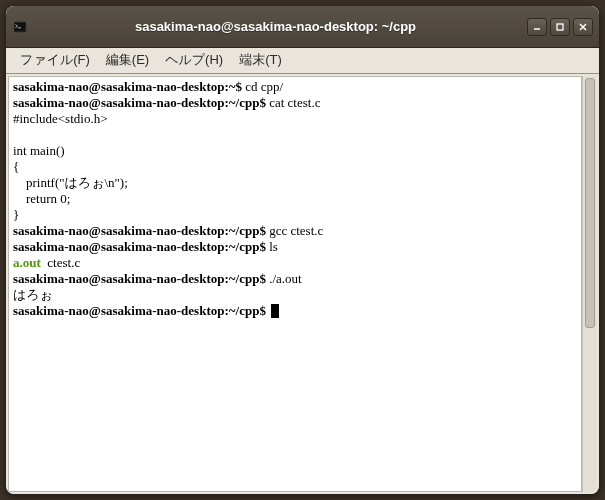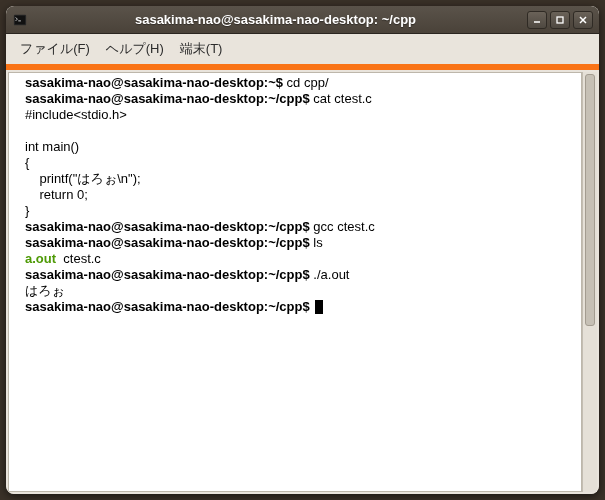--- a/index.html
+++ b/index.html
@@ -12,21 +12,21 @@
   }
   .window {
     width: 100%; height: 100%;
     background: #e9e4dc;
     border-radius: 8px;
     display: flex; flex-direction: column;
     box-shadow: 0 2px 8px rgba(0,0,0,0.6);
     overflow: hidden;
   }
   .titlebar {
-    height: 28px;
+    height: 42px;
     background: linear-gradient(to bottom, #5a534a 0%, #4a4239 100%);
     display: flex; align-items: center;
     padding: 0 6px;
     border-radius: 8px 8px 0 0;
     border-bottom: 1px solid #2a2520;
   }
   .title-icon {
     width: 16px; height: 16px; margin-right: 6px;
     display: flex; align-items: center; justify-content: center;
   }
@@ -41,47 +41,47 @@
   .win-btn {
     width: 20px; height: 18px;
     background: linear-gradient(to bottom, #6a6258, #4e4840);
     border: 1px solid #2f2a24;
     border-radius: 3px;
     display: flex; align-items: center; justify-content: center;
     cursor: pointer;
   }
   .win-btn svg { width: 10px; height: 10px; }
   .menubar {
-    height: 36px;
+    height: 26px;
     background: #e9e4dc;
-    display: flex; align-items: center;
+    display: flex; align-items: flex-start;
     padding: 0 6px;
-    border-bottom: 6px solid #f97316;
+    border-bottom: 1px solid #f97316;
     font-size: 13px;
     color: #2b2b2b;
   }
   .menu-item {
     padding: 3px 8px;
     cursor: pointer;
   }
   .terminal-wrap {
     flex: 1;
     display: flex;
     background: #e9e4dc;
     padding: 2px;
     border-radius: 0 0 8px 8px;
   }
   .terminal {
     flex: 1;
     background: #fff;
-    font-family: Liberation Sans, sans-serif;
+    font-family: Liberation Serif, serif;
     font-size: 13px;
     line-height: 16px;
     color: #000;
-    padding: 2px 16px;
+    padding: 2px 4px;
     overflow: hidden;
     white-space: pre;
     border: 1px solid #bdb7ab;
   }
   .scrollbar {
     width: 15px;
     background: #e5e0d7;
     border-left: 1px solid #c3bdb2;
     position: relative;
   }
@@ -130,20 +130,21 @@
         <svg viewBox="0 0 10 10">
             <line x1="2" y1="2" x2="8" y2="8" stroke="#fff" stroke-width="1.5"></line>
             <line x1="8" y1="2" x2="2" y2="8" stroke="#fff" stroke-width="1.5"></line>
           </svg>
       </div>
     </div>
   </div>
 
   <div class="menubar">
     <div class="menu-item">ファイル(F)</div>
+    <div class="menu-item">編集(E)</div>
     <div class="menu-item">ヘルプ(H)</div>
     <div class="menu-item">端末(T)</div>
   </div>
 
   <div class="terminal-wrap">
     <div class="terminal"><span class="prompt">sasakima-nao@sasakima-nao-desktop:~$</span><span> cd cpp/</span>
 <span class="prompt">sasakima-nao@sasakima-nao-desktop:~/cpp$</span><span> cat ctest.c</span>
 <span>#include&lt;stdio.h&gt;</span>
 <span></span>
 <span>int main()</span>

